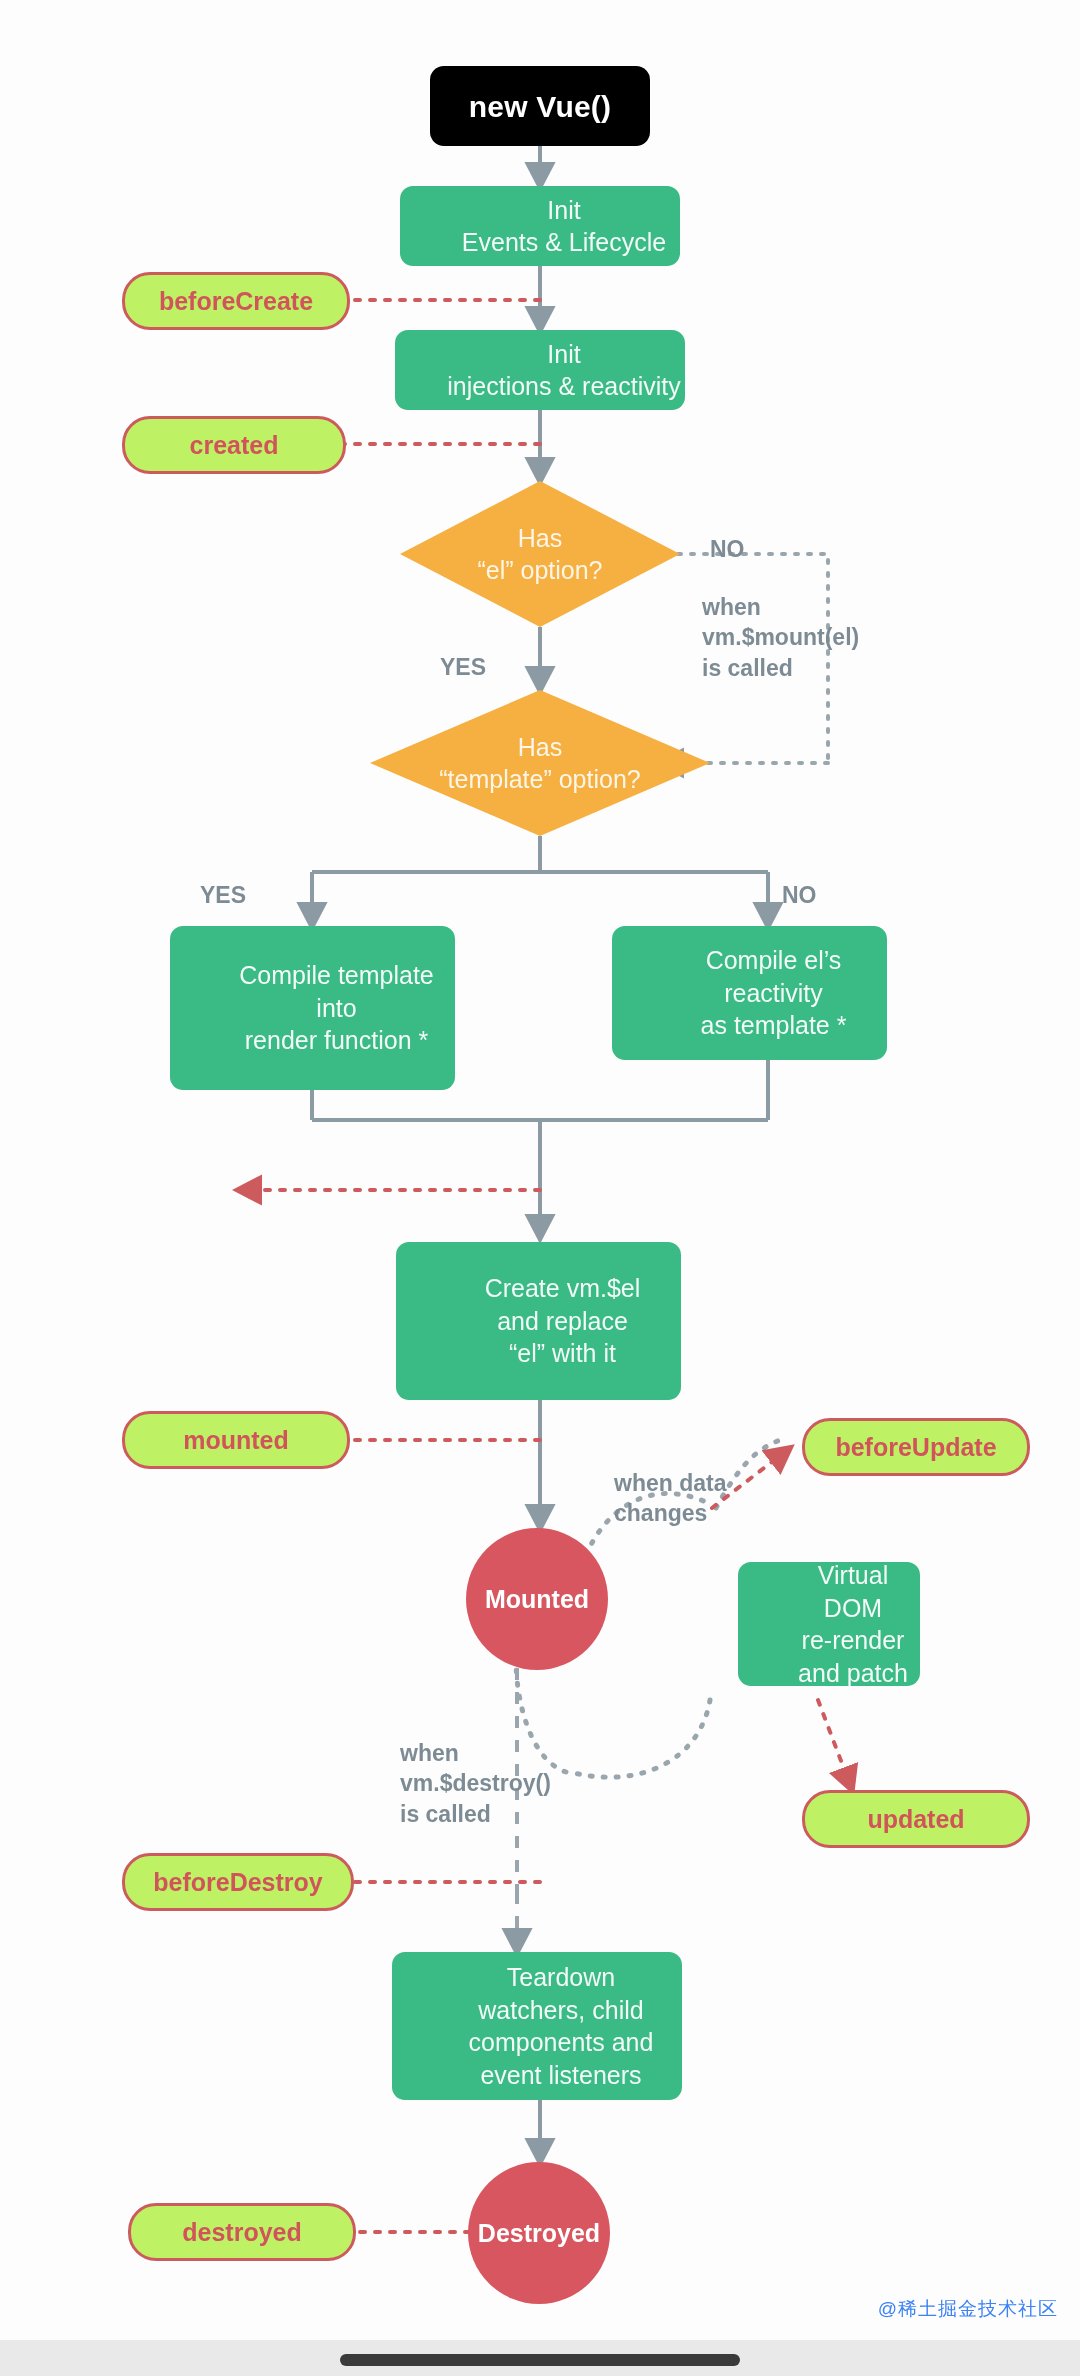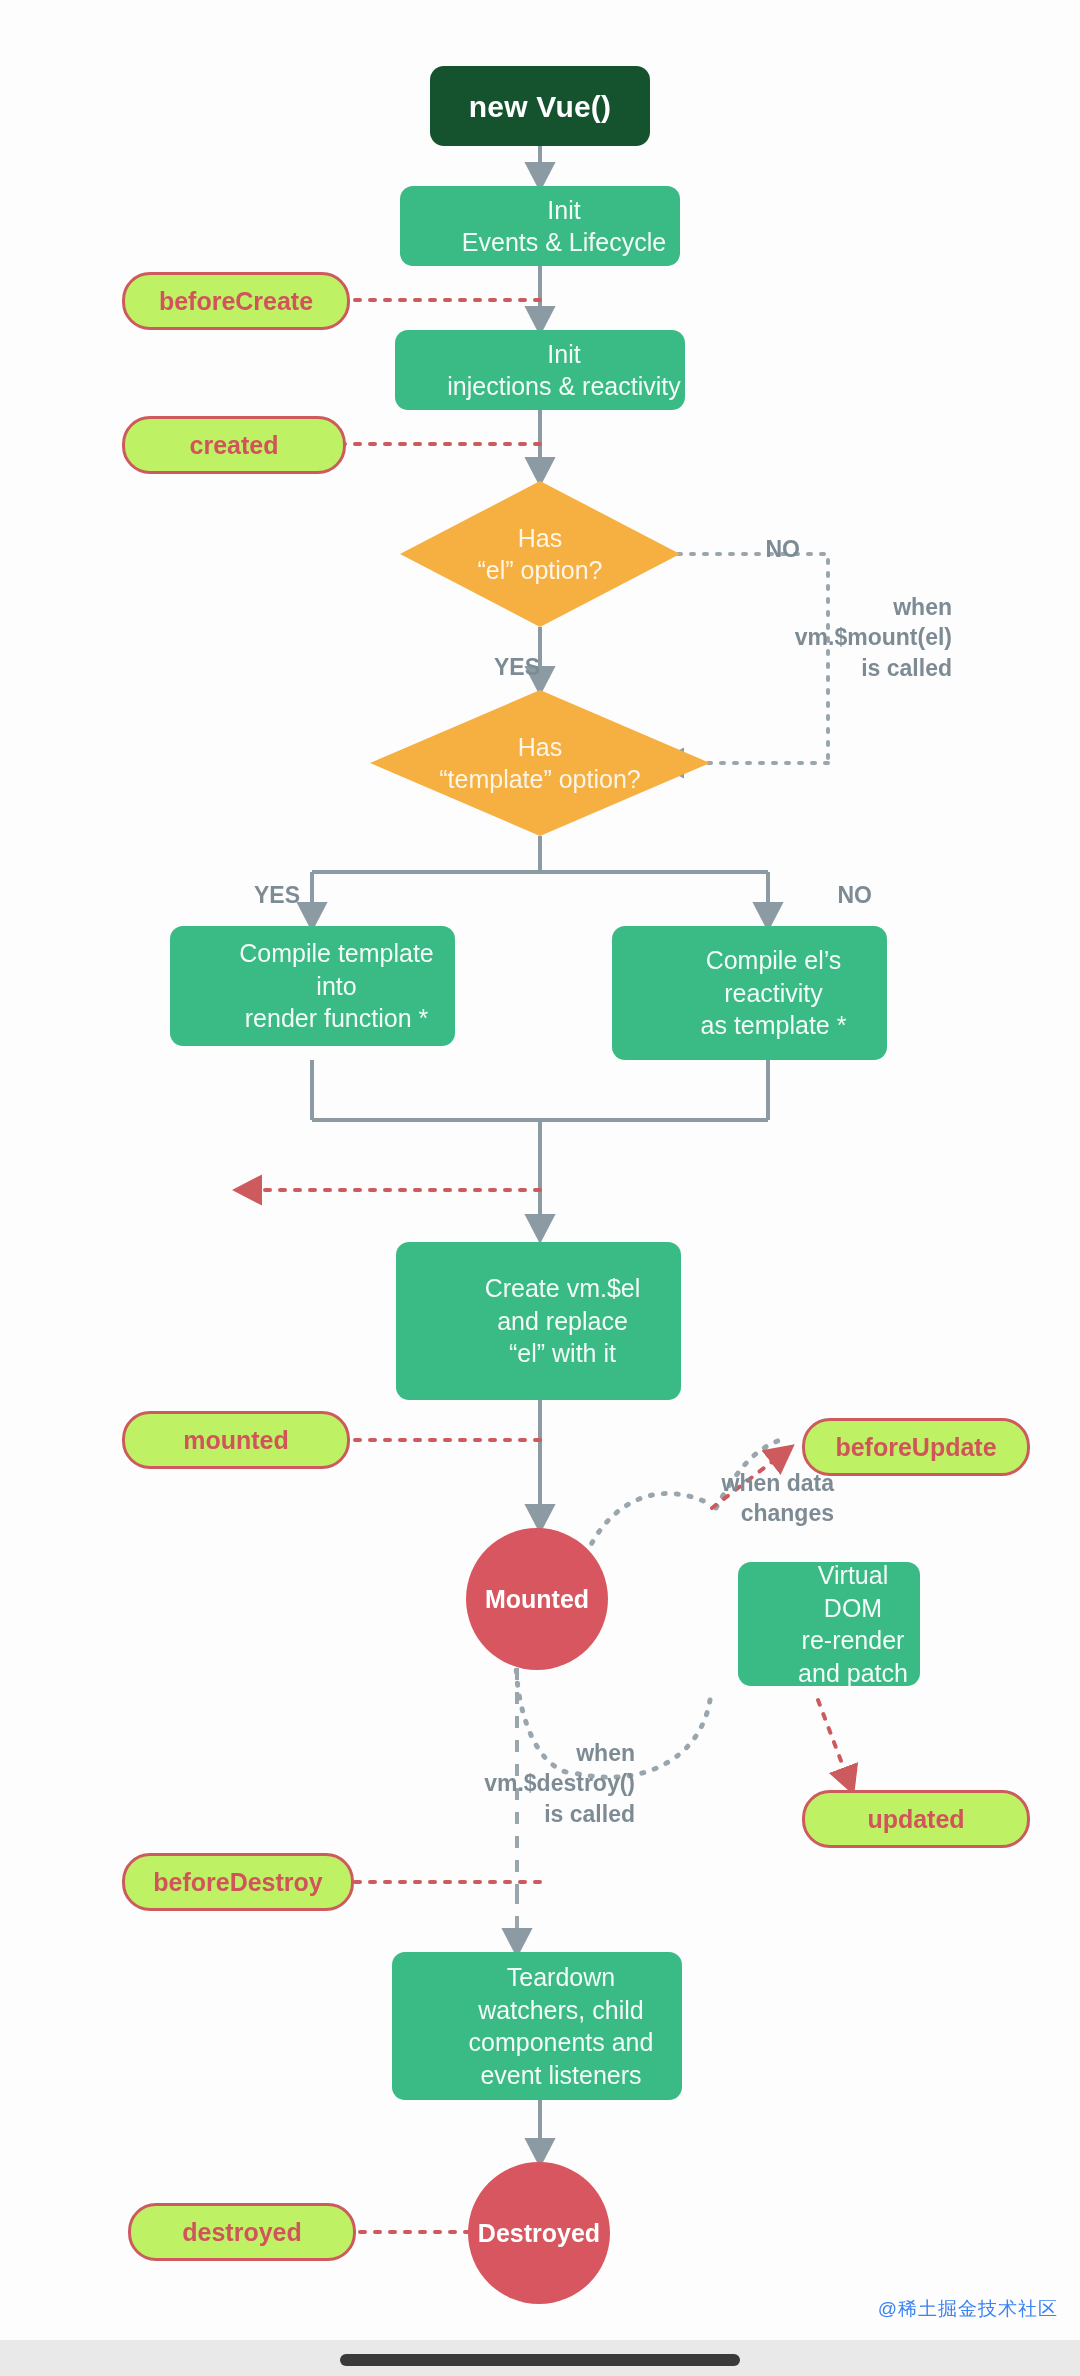--- a/index.html
+++ b/index.html
@@ -21,21 +21,21 @@
   .node {
     position: absolute;
     display: flex;
     align-items: center;
     justify-content: center;
     text-align: center;
     line-height: 1.30;
   }
 
   .box-dark {
-    background: #14532d;
+    background: #000000;
     color: #ffffff;
     border-radius: 14px;
     font-weight: bold;
     font-size: 30px;
     letter-spacing: .2px;
   }
 
   .box-green {
     background: #3aba84;
     color: #f2fbf7;
@@ -85,21 +85,21 @@
     z-index: 2;
   }
 
   
   .flabel {
     position: absolute;
     color: #7d8b94;
     font-weight: bold;
     font-size: 23px;
     line-height: 1.32;
-    text-align: right;
+    text-align: left;
     white-space: pre-line;
   }
 
   
   #wires {
     position: absolute;
     left: 0; top: 0;
     width: 1080px; height: 2376px;
     pointer-events: none;
   }
@@ -241,21 +241,21 @@
   <div class="diamond-wrap" style="left:370px; top:690px; width:340px; height:146px;">
     <div class="diamond-shape"></div>
     <div class="diamond-label" style="white-space:pre-line;">Has
 “template” option?</div>
   </div>
 
   <div class="flabel" style="left:200px; top:880px; width:100px;">YES</div>
 
   <div class="flabel" style="left:782px; top:880px; width:90px;">NO</div>
 
-  <div class="node box-green" style="left:170px; top:926px; width:285px; height:120px; white-space:pre-line;">Compile template
+  <div class="node box-green" style="left:170px; top:926px; width:285px; height:164px; white-space:pre-line;">Compile template
 into
 render function *</div>
 
   <div class="node box-green" style="left:612px; top:926px; width:275px; height:134px; white-space:pre-line;">Compile el’s
 reactivity
 as template *</div>
 
 
   <div class="node box-green" style="left:396px; top:1242px; width:285px; height:158px; white-space:pre-line;">Create vm.$el
 and replace

